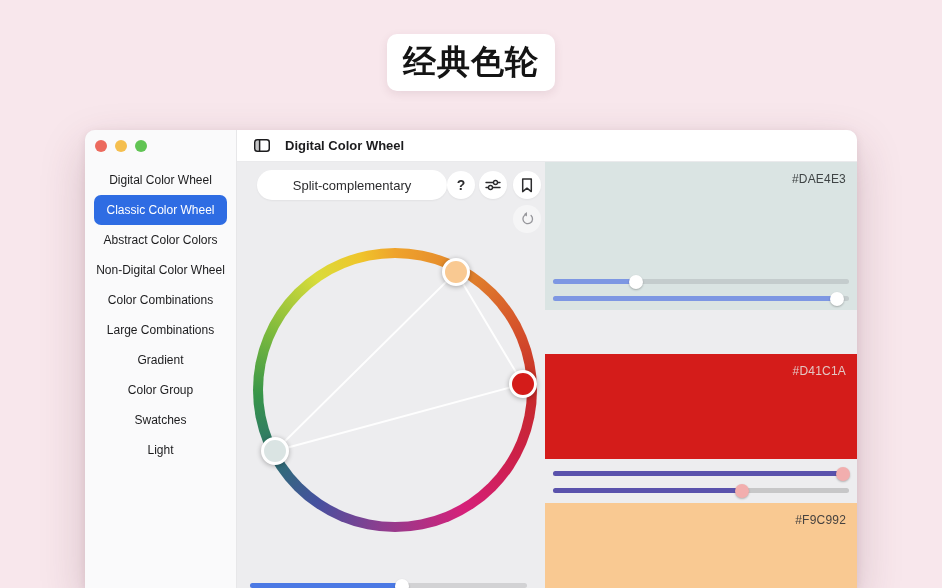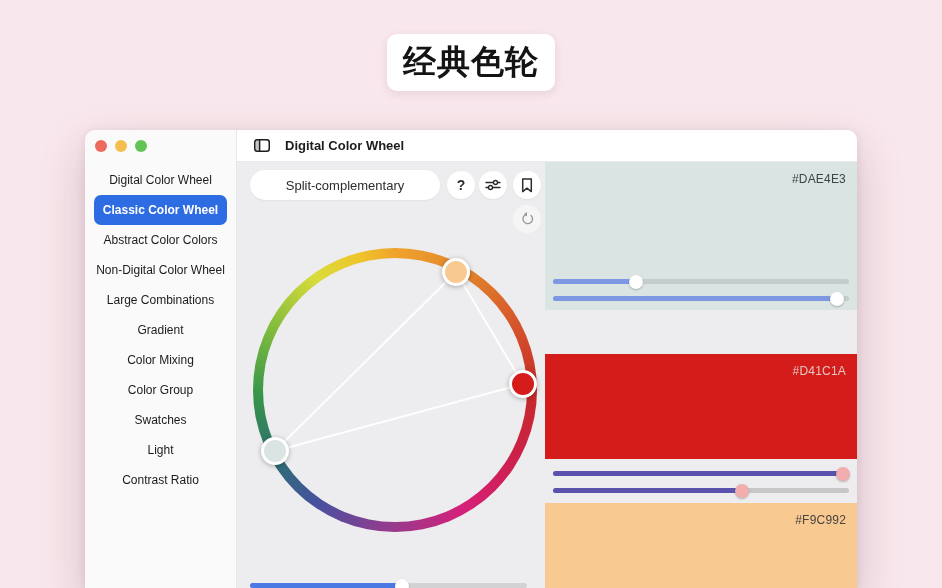--- a/index.html
+++ b/index.html
@@ -31,40 +31,40 @@
   .sidebar{ width:152px; background:#FAFAFB; border-right:1px solid #E7E7E9; flex:none; }
   .traffic{ display:flex; gap:8px; padding:10px 0 0 10px; height:32px; }
   .dot{ width:12px; height:12px; border-radius:50%; }
   .dot.red{ background:#EC6A5E; } .dot.yellow{ background:#F5BF4F; } .dot.green{ background:#61C454; }
   .nav{ padding-top:3px; }
   .nav-item{
     height:30px; display:flex; align-items:center; justify-content:center;
     font-size:12px; color:#1B1B1D; margin:0 9px; border-radius:7px; cursor:default;
     white-space:nowrap;
   }
-  .nav-item.selected{ background:#2E6CE3; color:#FFFFFF; font-weight:700; }
+  .nav-item.selected{ background:#2E6CE3; color:#FFFFFF; font-weight:400; }
 
   
   .main{ flex:1; display:flex; flex-direction:column; min-width:0; }
   .titlebar{
     height:32px; background:#FFFFFF; border-bottom:1px solid #EAEAEC;
     display:flex; align-items:center; flex:none;
   }
   .tb-icon{
     width:26px; height:26px; border-radius:50%; background:#FFFFFF;
     display:flex; align-items:center; justify-content:center; margin-left:12px;
   }
   .tb-title{ font-size:13px; font-weight:700; color:#1C1C1E; margin-left:10px; }
 
   .content{ flex:1; display:flex; min-height:0; }
 
   
   .wheel-panel{ width:308px; position:relative; background:#EDEDEF; flex:none; }
   .scheme-pill{
-    position:absolute; left:13px; top:8px; width:190px; height:30px;
+    position:absolute; left:20px; top:8px; width:190px; height:30px;
     background:#FFFFFF; border-radius:15px; display:flex; align-items:center; justify-content:center;
     font-size:13px; color:#2C2C2E; box-shadow:0 1px 2px rgba(0,0,0,0.05); cursor:default;
   }
   .round-btn{
     position:absolute; top:9px; width:28px; height:28px; border-radius:50%;
     background:#FFFFFF; display:flex; align-items:center; justify-content:center;
     font-size:14px; font-weight:700; color:#2C2C2E; box-shadow:0 1px 2px rgba(0,0,0,0.05);
   }
   .btn-help{ left:210px; }
   .btn-filters{ left:242px; }
@@ -116,27 +116,26 @@
     <div class="traffic">
       <div class="dot red"></div>
       <div class="dot yellow"></div>
       <div class="dot green"></div>
     </div>
     <div class="nav">
       <div class="nav-item">Digital Color Wheel</div>
       <div class="nav-item selected">Classic Color Wheel</div>
       <div class="nav-item">Abstract Color Colors</div>
       <div class="nav-item">Non-Digital Color Wheel</div>
+      <div class="nav-item">Color Combinations</div>
       <div class="nav-item">Large Combinations</div>
       <div class="nav-item">Gradient</div>
-      <div class="nav-item">Color Mixing</div>
       <div class="nav-item">Color Group</div>
       <div class="nav-item">Swatches</div>
       <div class="nav-item">Light</div>
-      <div class="nav-item">Contrast Ratio</div>
     </div>
   </div>
 
   <div class="main">
     <div class="titlebar">
       <div class="tb-icon">
         <svg width="16" height="13" viewBox="0 0 16 13">
           <rect x="0.75" y="0.75" width="14.5" height="11.5" rx="2.5" fill="none" stroke="#1C1C1E" stroke-width="1.5"></rect>
           <line x1="5.6" y1="1" x2="5.6" y2="12" stroke="#1C1C1E" stroke-width="1.5"></line>
           <rect x="1.5" y="1.5" width="3.4" height="10" fill="#1C1C1E" opacity="0.25"></rect>

